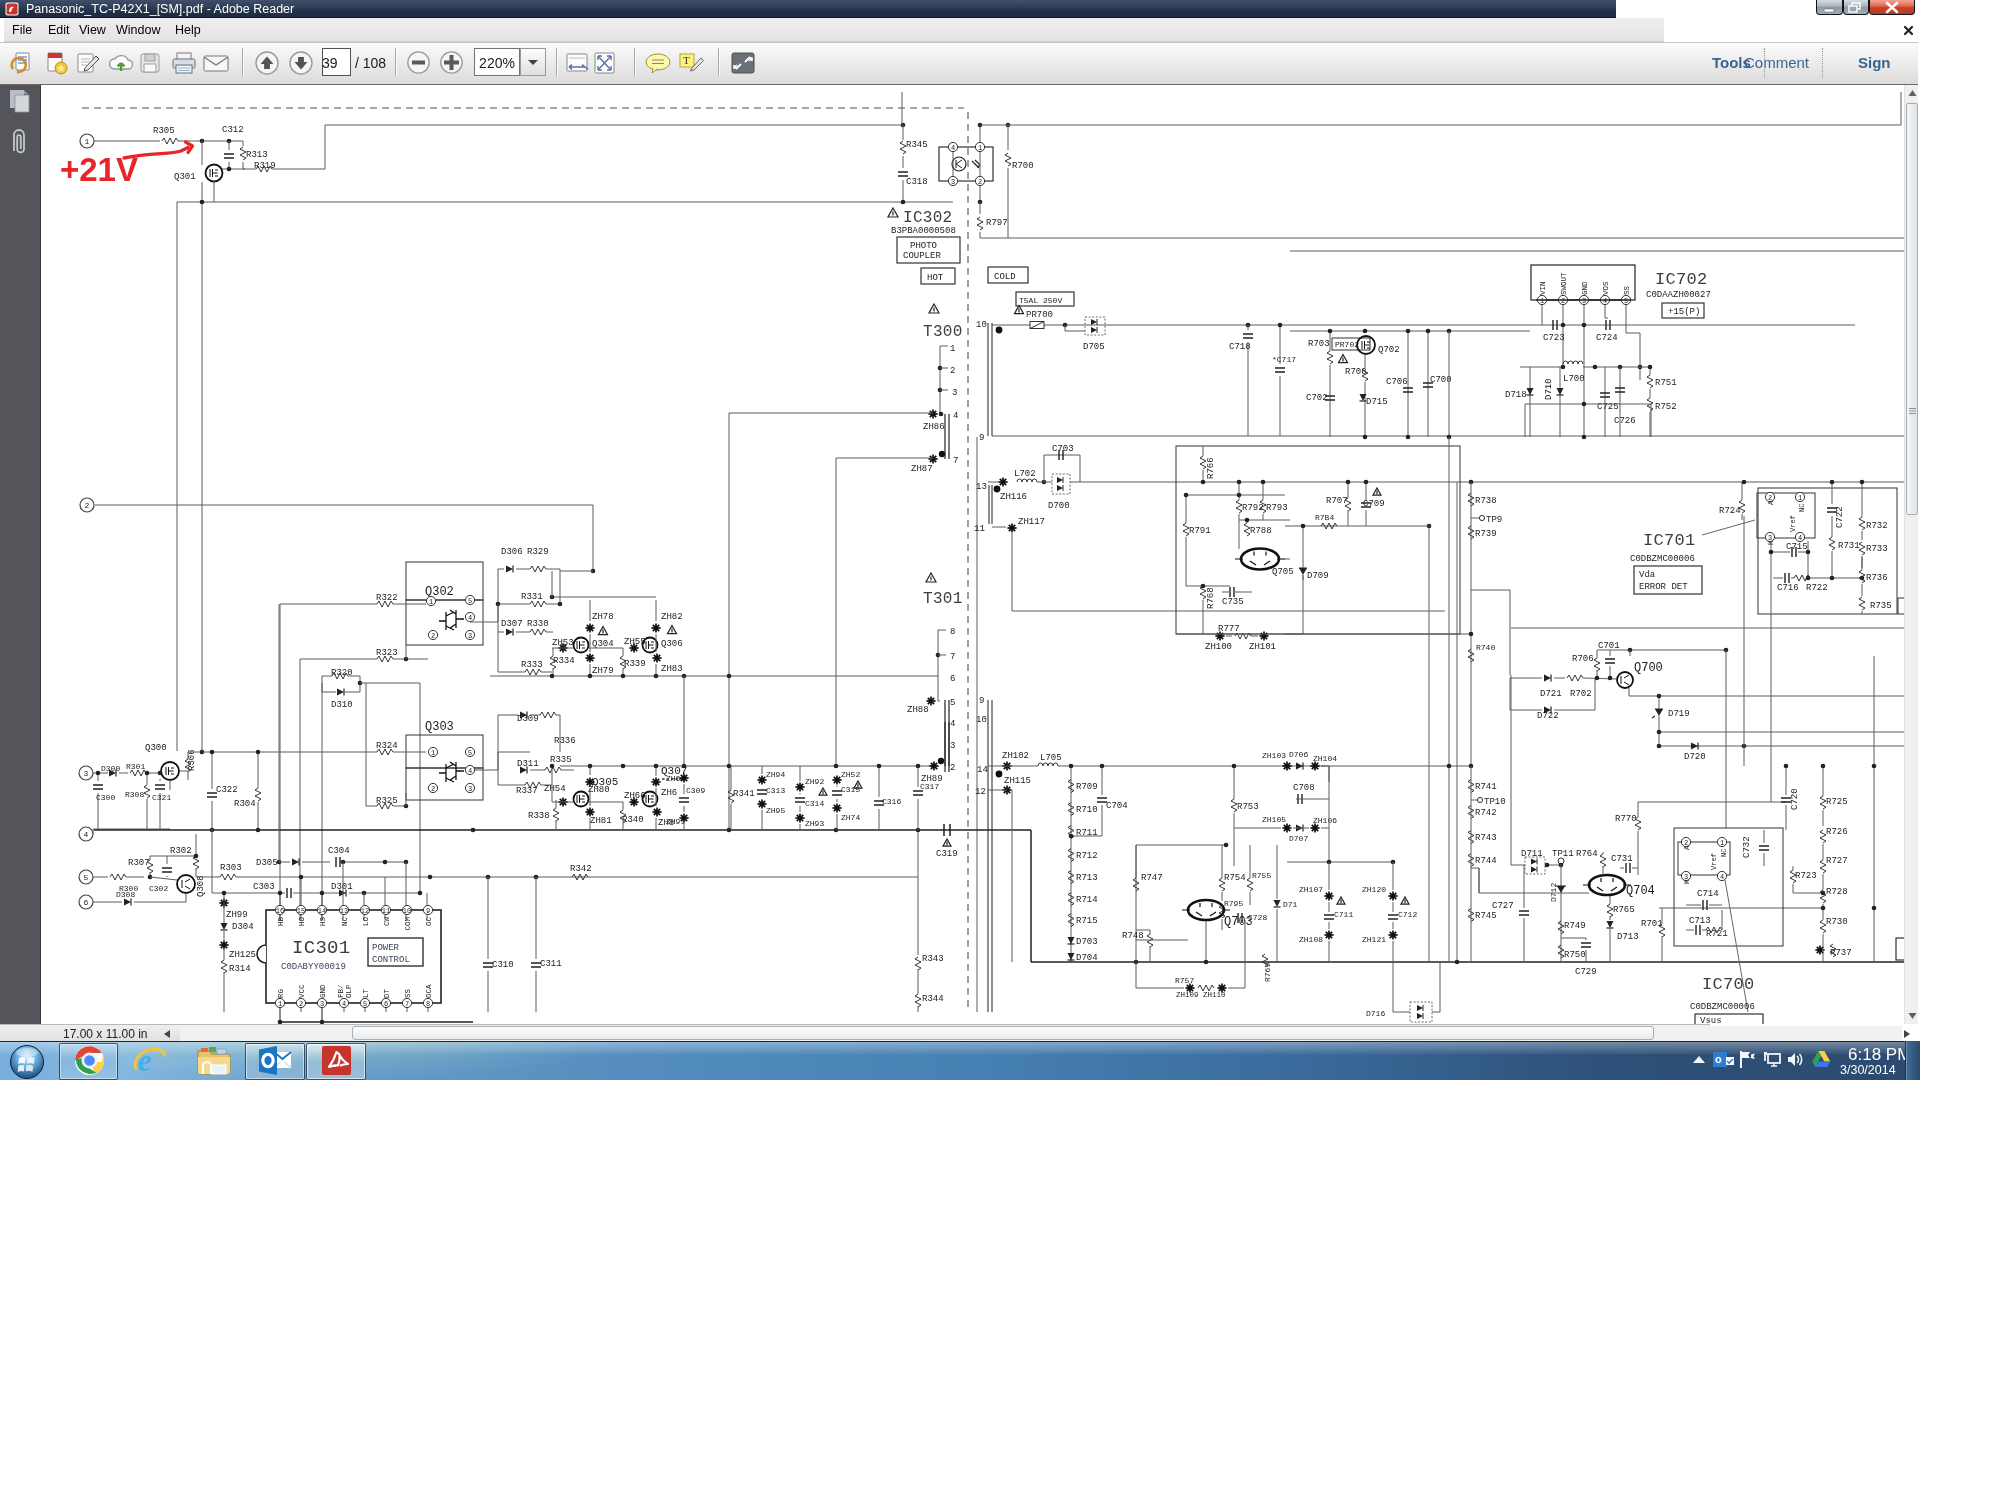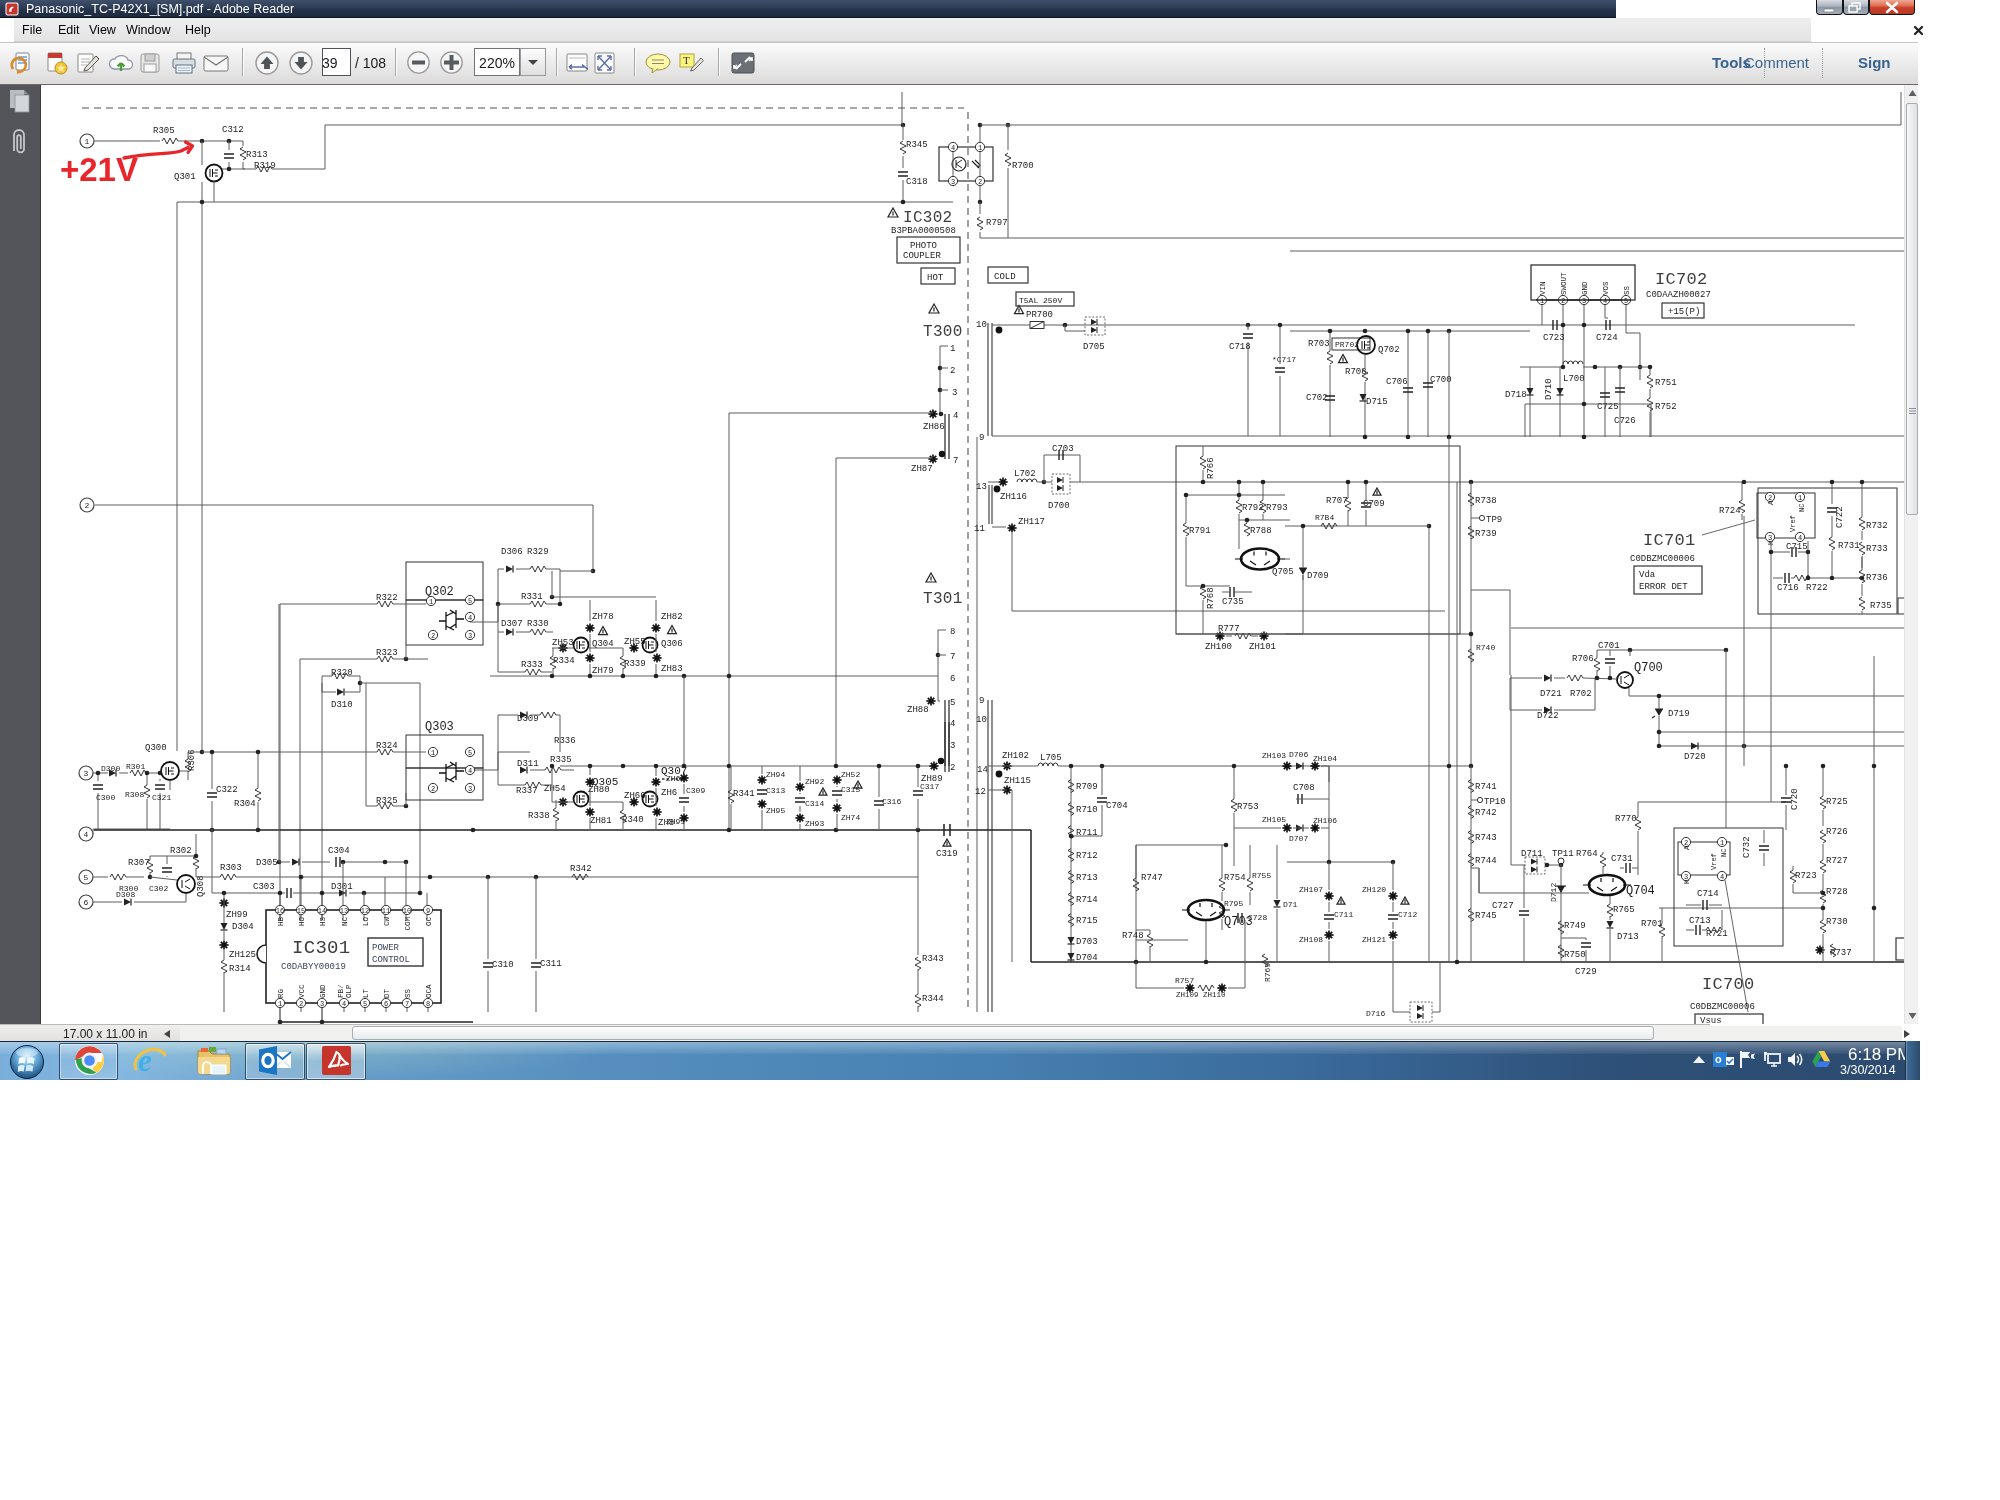--- a/index.html
+++ b/index.html
@@ -19,21 +19,21 @@
         <rect x="7" y="8" width="10" height="3" rx="1" fill="#fff" stroke="#5f6672" stroke-width="0.6"></rect>
       </svg></div>
 <div class="wbtn" style="left:1843px;width:26px;background:linear-gradient(#d7dce2,#aab2bc 45%,#8d97a4 50%,#a5aeb9)"><svg width="24" height="13">
         <rect x="8" y="2" width="8" height="6" fill="none" stroke="#fff" stroke-width="1.4"></rect>
         <rect x="5" y="5" width="8" height="6" fill="#9aa3ae" stroke="#fff" stroke-width="1.4"></rect>
       </svg></div>
 <div class="wbtn" style="left:1869px;width:46px;background:linear-gradient(#f0a696,#e06f52 40%,#c94029 55%,#b83a24)"><svg width="44" height="13">
         <path d="M17,2 L27,11 M27,2 L17,11" stroke="#fff" stroke-width="2.6" stroke-linecap="round"></path>
       </svg></div>
 </div>
-<div class="abs menu" style="left:14px;top:18px;width:1797px;height:24px;background:linear-gradient(#efeeee,#e5e4e4);border-bottom:1px solid #d0d0d0">
+<div class="abs menu" style="left:4px;top:18px;width:1660px;height:24px;background:linear-gradient(#efeeee,#e5e4e4);border-bottom:1px solid #d0d0d0">
 <span class="abs" style="left:8px;top:5px;font-size:12.5px">File</span>
     <span class="abs" style="left:44px;top:5px;font-size:12.5px">Edit</span>
     <span class="abs" style="left:75px;top:5px;font-size:12.5px">View</span>
     <span class="abs" style="left:112px;top:5px;font-size:12.5px">Window</span>
     <span class="abs" style="left:171px;top:5px;font-size:12.5px">Help</span>
 <svg class="abs" style="left:1899px;top:7px" width="11" height="11" viewBox="0 0 11 11">
       <path d="M2,2 L9,9 M9,2 L2,9" stroke="#222" stroke-width="2.2" stroke-linecap="round"></path>
     </svg>
 </div>
 <div class="abs" style="left:0;top:42px;width:1918px;height:43px;background:linear-gradient(#fcfbfb,#e9e8e8 60%,#dcdbda);border-top:1px solid #c4c4c4;border-bottom:1px solid #696969"></div>

